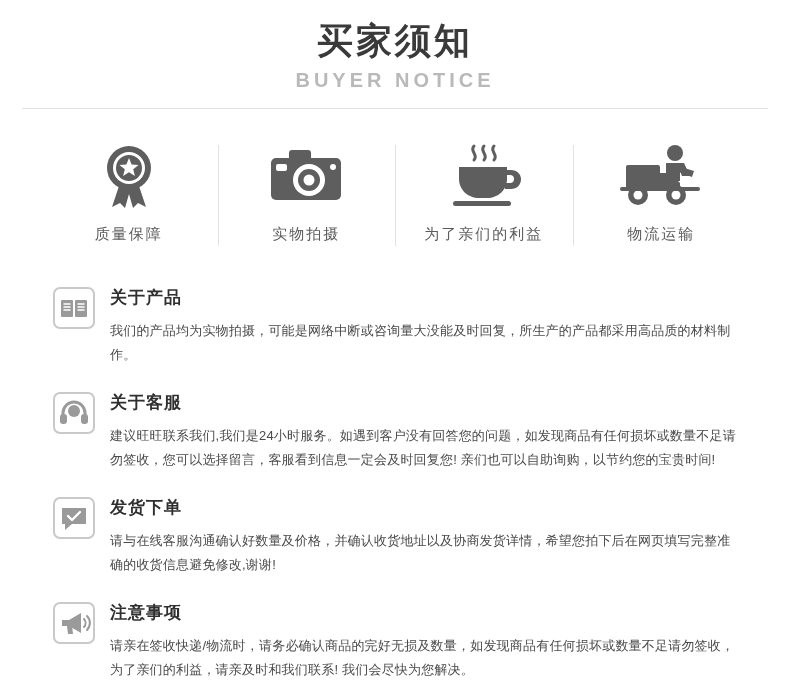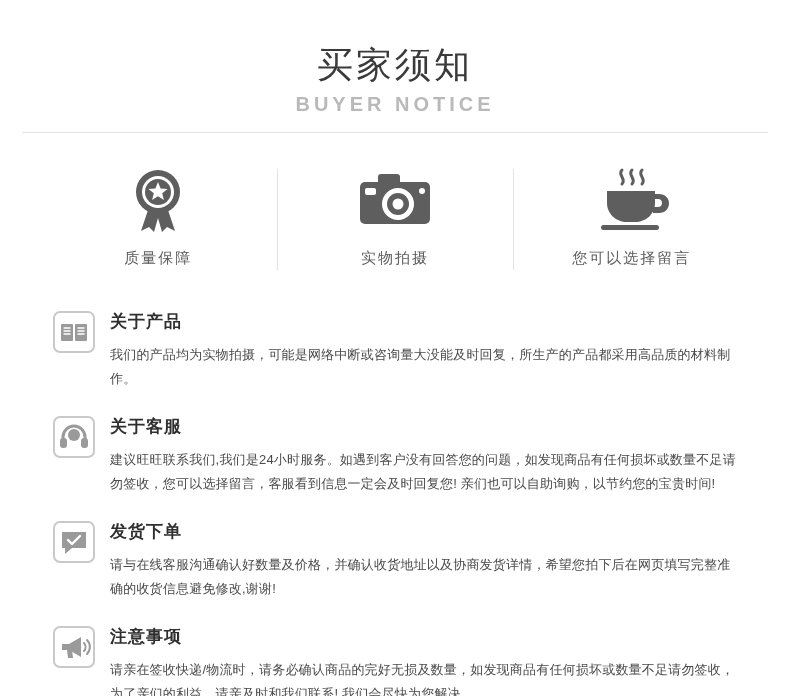--- a/index.html
+++ b/index.html
@@ -16,25 +16,24 @@
     overflow: hidden;
   }
 
   
   .header {
     padding-top: 18px;
     text-align: center;
   }
   .header-title {
     font-size: 36px;
-    font-weight: normal;
+    font-weight: bold;
     color: #3a3a3a;
     letter-spacing: 3px;
     line-height: 1.25;
-    margin-top: 24px;
   }
   .header-sub {
     font-size: 20px;
     font-weight: bold;
     color: #b9b9b9;
     letter-spacing: 4px;
     margin-top: 6px;
   }
   .header-rule {
     margin: 16px 22px 0 22px;
@@ -158,23 +157,42 @@
         <g stroke="#5e5e5e" stroke-width="3" fill="none" stroke-linecap="round">
           <path d="M27 17 c5-5 -5-9 0-14"></path>
           <path d="M37 17 c5-5 -5-9 0-14"></path>
           <path d="M47 17 c5-5 -5-9 0-14"></path>
         </g>
         <path d="M12 24 h48 v12 c0 11 -9 19 -20 19 h-8 c-11 0 -20 -8 -20 -19 Z" fill="#5e5e5e"></path>
         <path d="M60 27 h4 c6 0 10 4 10 9 c0 6 -4 10 -10 10 h-6 v-6 h5 c2.5 0 4-1.6 4-4 c0-2.4 -1.5-4 -4-4 h-3 Z" fill="#5e5e5e"></path>
         <rect x="6" y="58" width="58" height="5" rx="2.5" fill="#5e5e5e"></rect>
       </svg>
     </div>
-    <div class="feature-label">您可以选择留言</div>
-  </div>
-
+    <div class="feature-label">为了亲们的利益</div>
+  </div>
+
+  <div class="feature">
+    <div class="feature-icon">
+      <svg width="86" height="66" viewBox="0 0 86 66">
+        <g fill="#5e5e5e">
+          <circle cx="57" cy="10" r="8"></circle>
+          <path d="M48 20 h18 l6 13 h-8 l-2-5 v10 h-14 v-12 Z"></path>
+          <path d="M63 24 l13 4 -2 6 -13-5 Z"></path>
+          <rect x="8" y="22" width="34" height="24" rx="2"></rect>
+          <path d="M42 30 h10 l10 10 v6 h-20 Z"></path>
+          <circle cx="20" cy="52" r="10" fill="#5e5e5e"></circle>
+          <circle cx="20" cy="52" r="4.5" fill="#ffffff"></circle>
+          <circle cx="58" cy="52" r="10" fill="#5e5e5e"></circle>
+          <circle cx="58" cy="52" r="4.5" fill="#ffffff"></circle>
+          <rect x="2" y="44" width="80" height="4" rx="2"></rect>
+        </g>
+      </svg>
+    </div>
+    <div class="feature-label">物流运输</div>
+  </div>
 
 </div>
 
 <div class="sections">
 
   <div class="section">
     <div class="section-icon">
       <svg width="42" height="42" viewBox="0 0 42 42">
         <rect x="1" y="1" width="40" height="40" rx="6" fill="none" stroke="#c9c9c9" stroke-width="2"></rect>
         <g fill="#9a9a9a">

